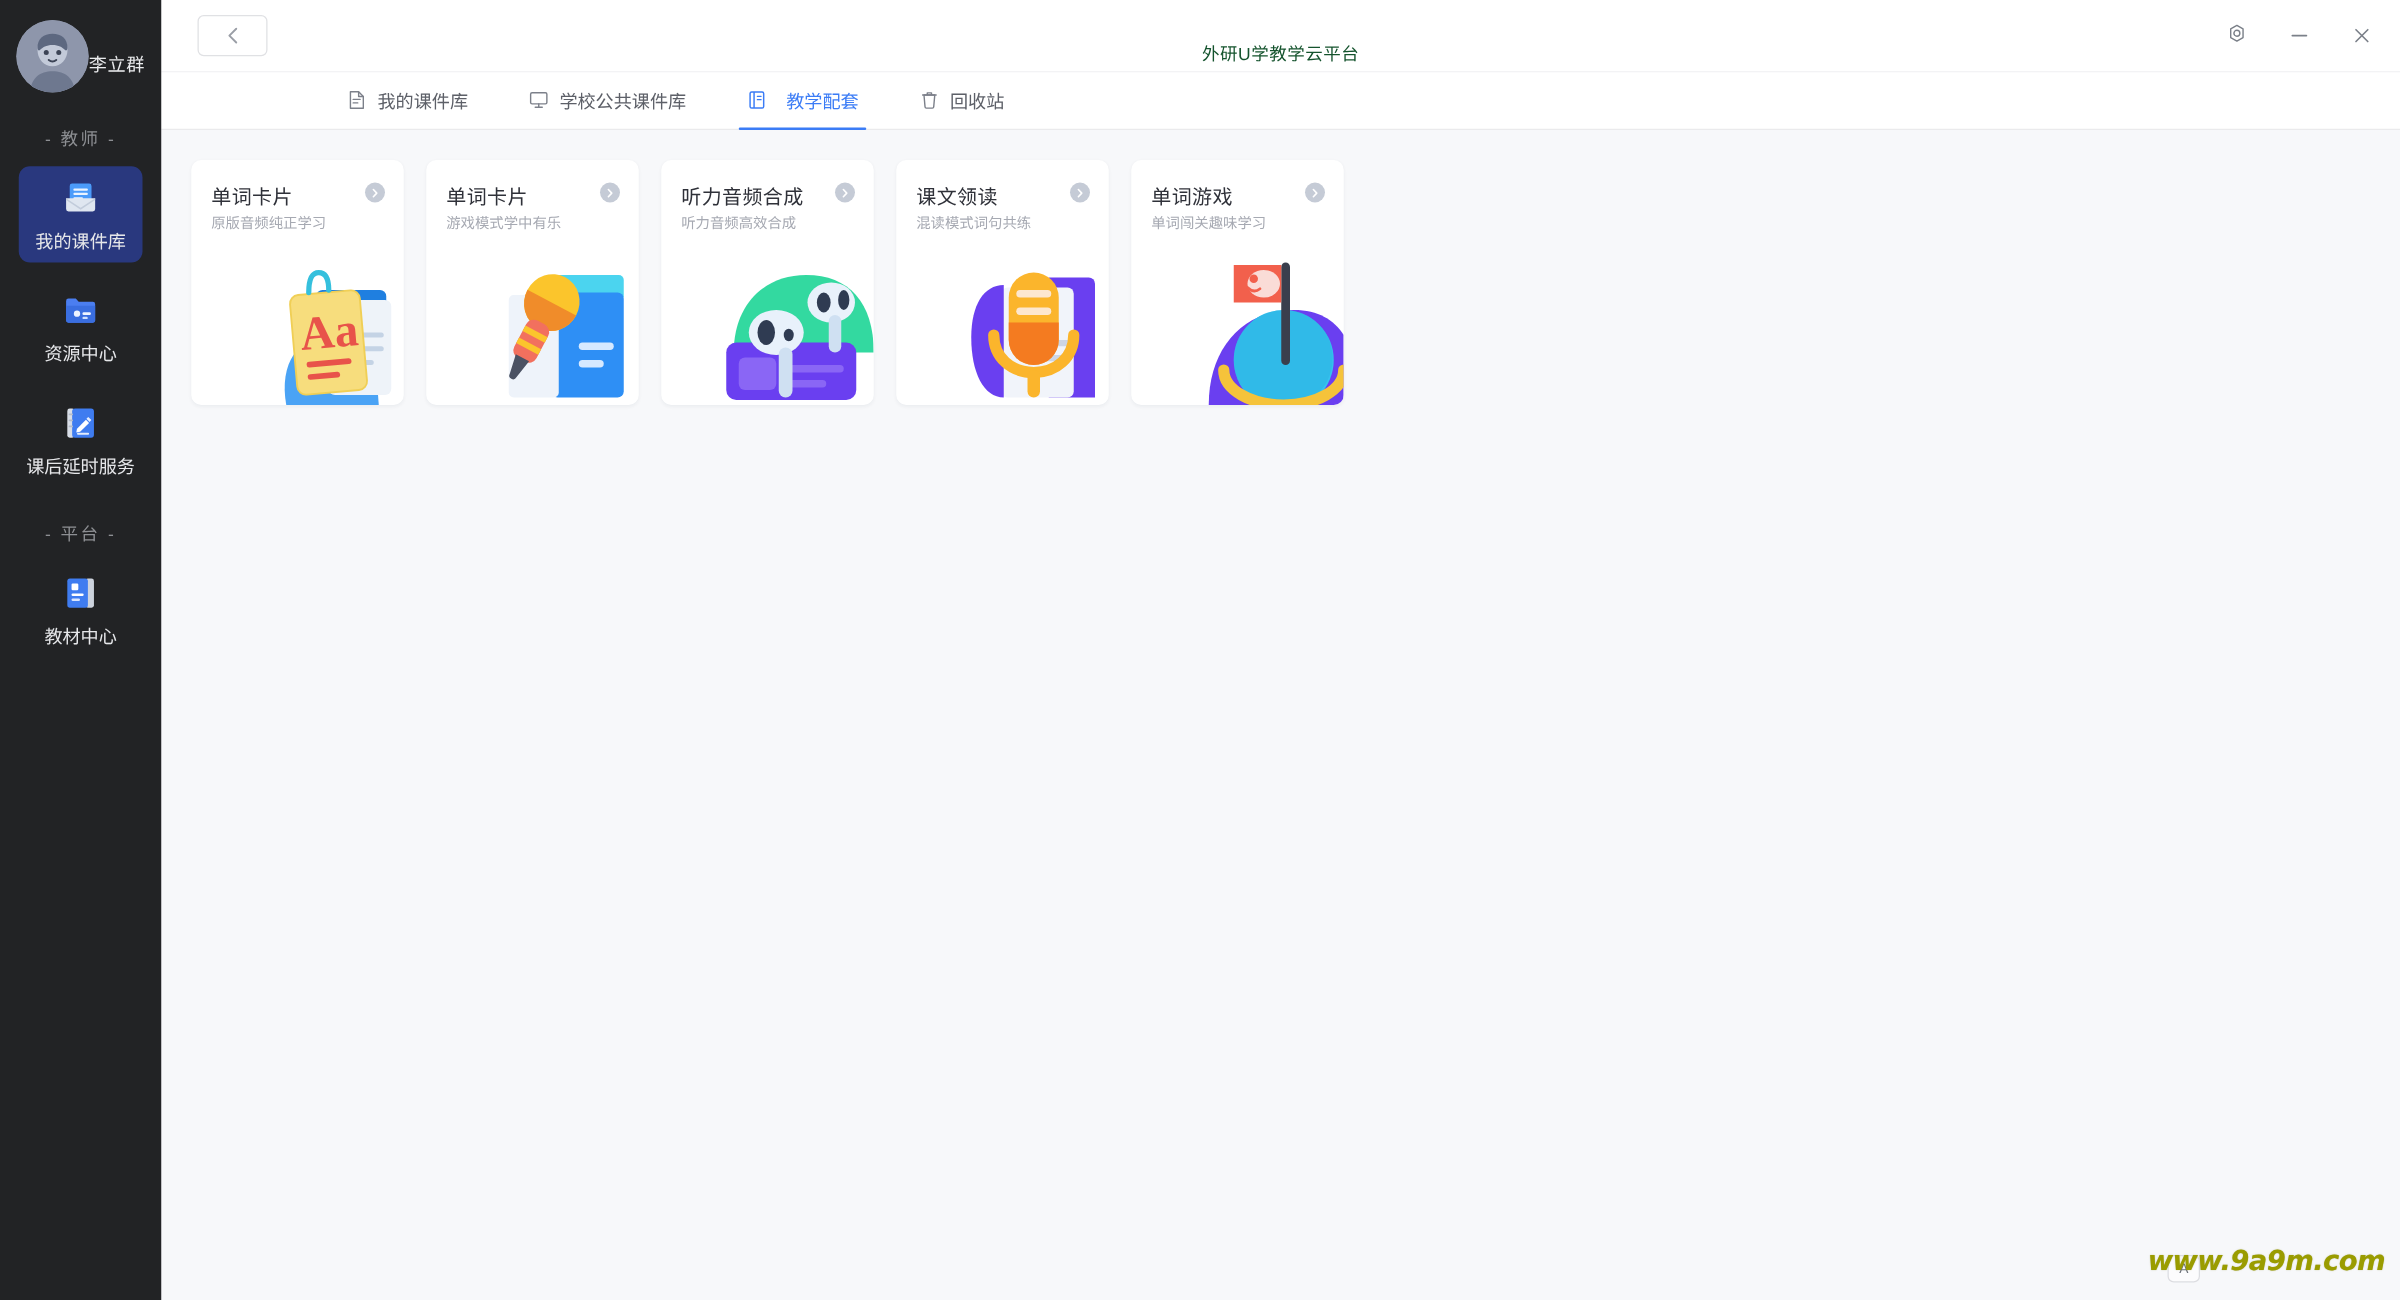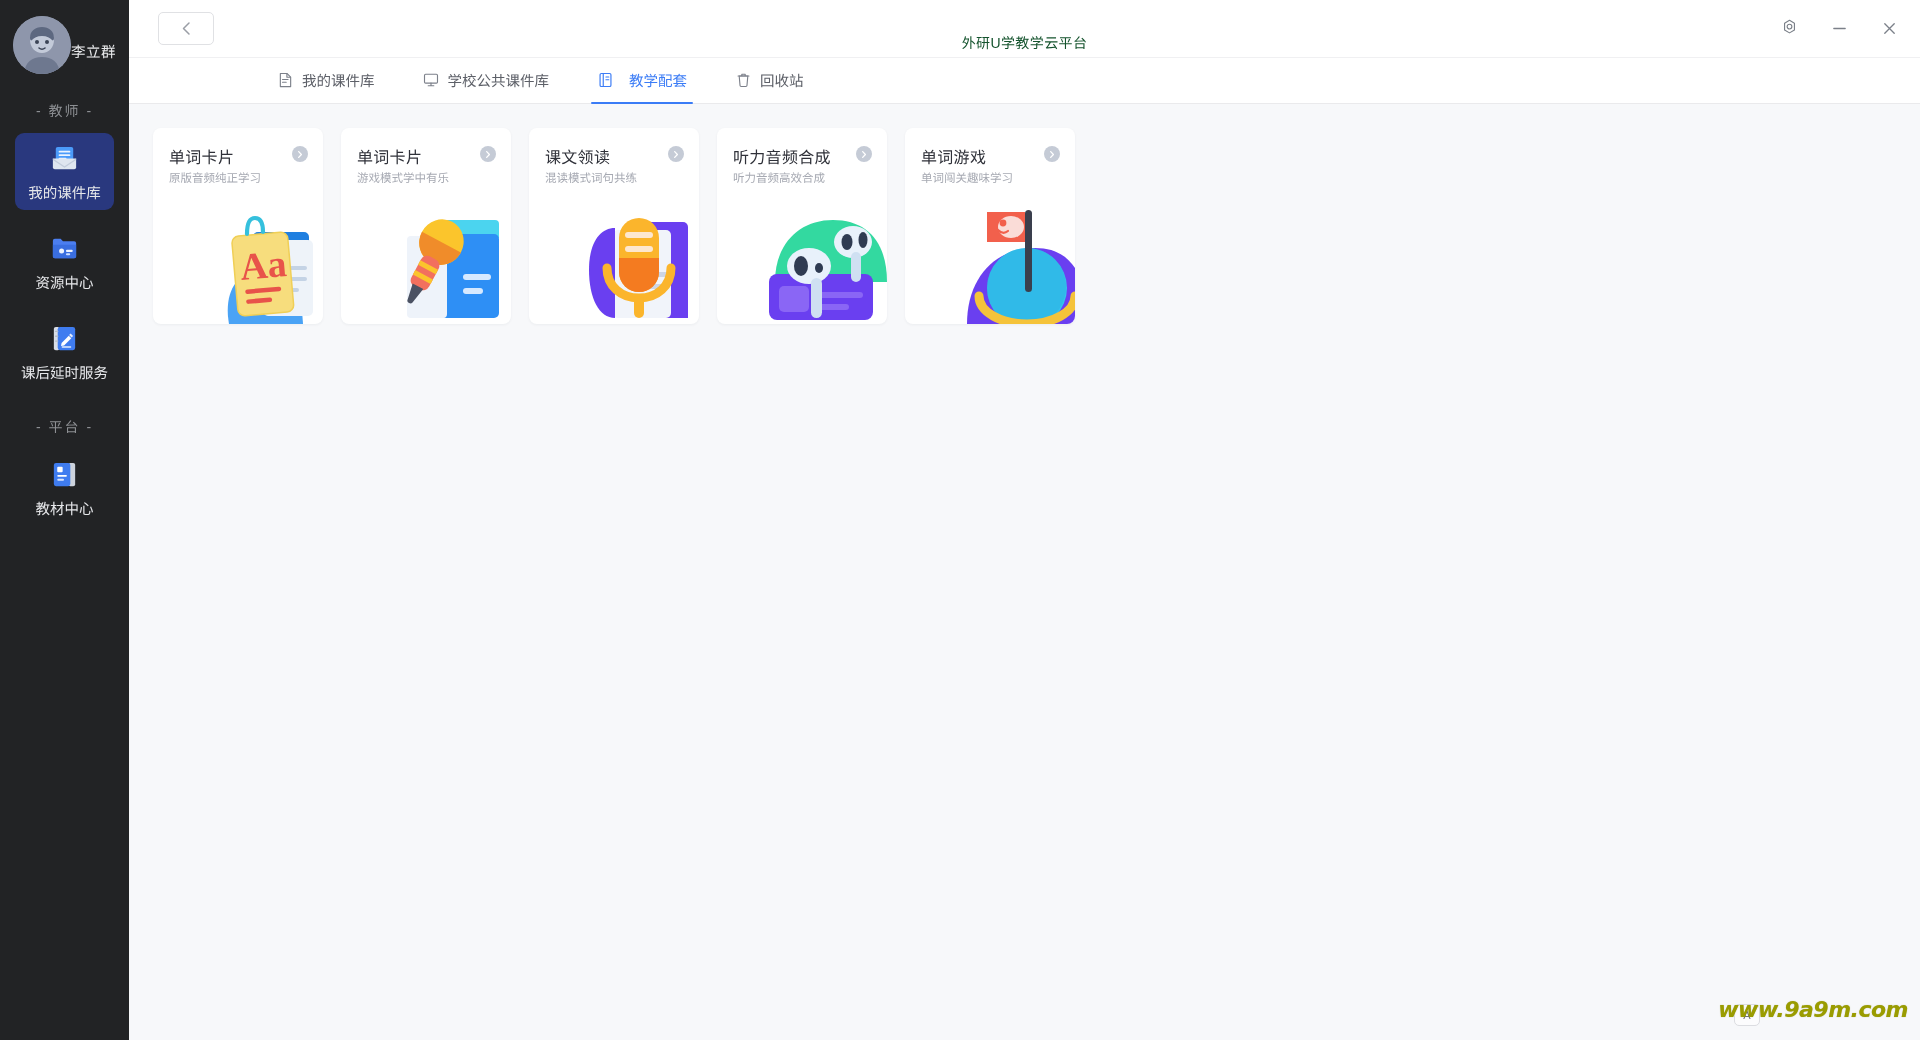--- a/index.html
+++ b/index.html
@@ -373,45 +373,20 @@
               <rect x="84" y="78" width="28" height="6" rx="3" fill="#d6e9ff"></rect>
               <rect x="84" y="92" width="20" height="6" rx="3" fill="#d6e9ff"></rect>
               <g transform="rotate(28 54 62)">
                 <ellipse cx="54" cy="44" rx="22" ry="23" fill="#fbc52c"></ellipse>
                 <path d="M32 44a22 23 0 0 0 44 0z" fill="#f08c2a"></path>
                 <rect x="44" y="62" width="20" height="34" rx="7" fill="#f2705e"></rect>
                 <rect x="44" y="70" width="20" height="5" fill="#fbc52c"></rect>
                 <rect x="44" y="81" width="20" height="5" fill="#fbc52c"></rect>
                 <path d="M48 94h12l-3 16a3 3 0 0 1-6 0z" fill="#4b5263"></path>
               </g>
-            </svg>
-          </div>
-        </div>
-
-        <div class="card">
-          <div class="card-title">课文领读</div>
-          <div class="card-arrow">
-            <svg width="8" height="9" viewBox="0 0 8 9">
-                <path d="M2.7 1.6L5.4 4.5 2.7 7.4" fill="none" stroke="#ffffff" stroke-width="1.3" stroke-linecap="round" stroke-linejoin="round"></path>
-              </svg>
-          </div>
-          <div class="card-sub">混读模式词句共练</div>
-          <div class="card-art">
-            <svg viewBox="0 0 132 128">
-              <path d="M84 26h32a5 5 0 0 1 5 5v91H84z" fill="#6a3ff0"></path>
-              <rect x="46" y="34" width="58" height="88" rx="5" fill="#f1f4fa"></rect>
-              <rect x="74" y="76" width="30" height="5" rx="2.5" fill="#cdd5e5"></rect>
-              <rect x="74" y="88" width="24" height="5" rx="2.5" fill="#cdd5e5"></rect>
-              <path d="M22 74c0-26 10-42 26-42v90c-16 0-26-20-26-48z" fill="#6a3ff0"></path>
-              <rect x="52" y="22" width="40" height="74" rx="20" fill="#fbb52c"></rect>
-              <path d="M52 62h40v14a20 20 0 0 1-40 0z" fill="#f47b20"></path>
-              <rect x="58" y="36" width="28" height="6" rx="3" fill="#fde7cf"></rect>
-              <rect x="58" y="50" width="28" height="6" rx="3" fill="#fde7cf"></rect>
-              <path d="M40 72c0 18 14 30 32 30s32-12 32-30" fill="none" stroke="#fbb52c" stroke-width="9" stroke-linecap="round"></path>
-              <rect x="67" y="100" width="10" height="22" rx="5" fill="#fbb52c"></rect>
             </svg>
           </div>
         </div>
 
         <div class="card">
           <div class="card-title">听力音频合成</div>
           <div class="card-arrow">
             <svg width="8" height="9" viewBox="0 0 8 9">
                 <path d="M2.7 1.6L5.4 4.5 2.7 7.4" fill="none" stroke="#ffffff" stroke-width="1.3" stroke-linecap="round" stroke-linejoin="round"></path>
               </svg>
@@ -433,20 +408,45 @@
               <g>
                 <ellipse cx="98" cy="46" rx="19" ry="16" fill="#e8f1fb"></ellipse>
                 <ellipse cx="92" cy="46" rx="5.5" ry="8" fill="#2f3b52"></ellipse>
                 <ellipse cx="108" cy="44" rx="4.5" ry="8" fill="#2f3b52"></ellipse>
                 <rect x="96" y="56" width="10" height="30" rx="5" fill="#cfe0f2"></rect>
               </g>
             </svg>
           </div>
         </div>
 
+        <div class="card">
+          <div class="card-title">课文领读</div>
+          <div class="card-arrow">
+            <svg width="8" height="9" viewBox="0 0 8 9">
+                <path d="M2.7 1.6L5.4 4.5 2.7 7.4" fill="none" stroke="#ffffff" stroke-width="1.3" stroke-linecap="round" stroke-linejoin="round"></path>
+              </svg>
+          </div>
+          <div class="card-sub">混读模式词句共练</div>
+          <div class="card-art">
+            <svg viewBox="0 0 132 128">
+              <path d="M84 26h32a5 5 0 0 1 5 5v91H84z" fill="#6a3ff0"></path>
+              <rect x="46" y="34" width="58" height="88" rx="5" fill="#f1f4fa"></rect>
+              <rect x="74" y="76" width="30" height="5" rx="2.5" fill="#cdd5e5"></rect>
+              <rect x="74" y="88" width="24" height="5" rx="2.5" fill="#cdd5e5"></rect>
+              <path d="M22 74c0-26 10-42 26-42v90c-16 0-26-20-26-48z" fill="#6a3ff0"></path>
+              <rect x="52" y="22" width="40" height="74" rx="20" fill="#fbb52c"></rect>
+              <path d="M52 62h40v14a20 20 0 0 1-40 0z" fill="#f47b20"></path>
+              <rect x="58" y="36" width="28" height="6" rx="3" fill="#fde7cf"></rect>
+              <rect x="58" y="50" width="28" height="6" rx="3" fill="#fde7cf"></rect>
+              <path d="M40 72c0 18 14 30 32 30s32-12 32-30" fill="none" stroke="#fbb52c" stroke-width="9" stroke-linecap="round"></path>
+              <rect x="67" y="100" width="10" height="22" rx="5" fill="#fbb52c"></rect>
+            </svg>
+          </div>
+        </div>
+
 
         <div class="card">
           <div class="card-title">单词游戏</div>
           <div class="card-arrow">
             <svg width="8" height="9" viewBox="0 0 8 9">
                 <path d="M2.7 1.6L5.4 4.5 2.7 7.4" fill="none" stroke="#ffffff" stroke-width="1.3" stroke-linecap="round" stroke-linejoin="round"></path>
               </svg>
           </div>
           <div class="card-sub">单词闯关趣味学习</div>
           <div class="card-art">

